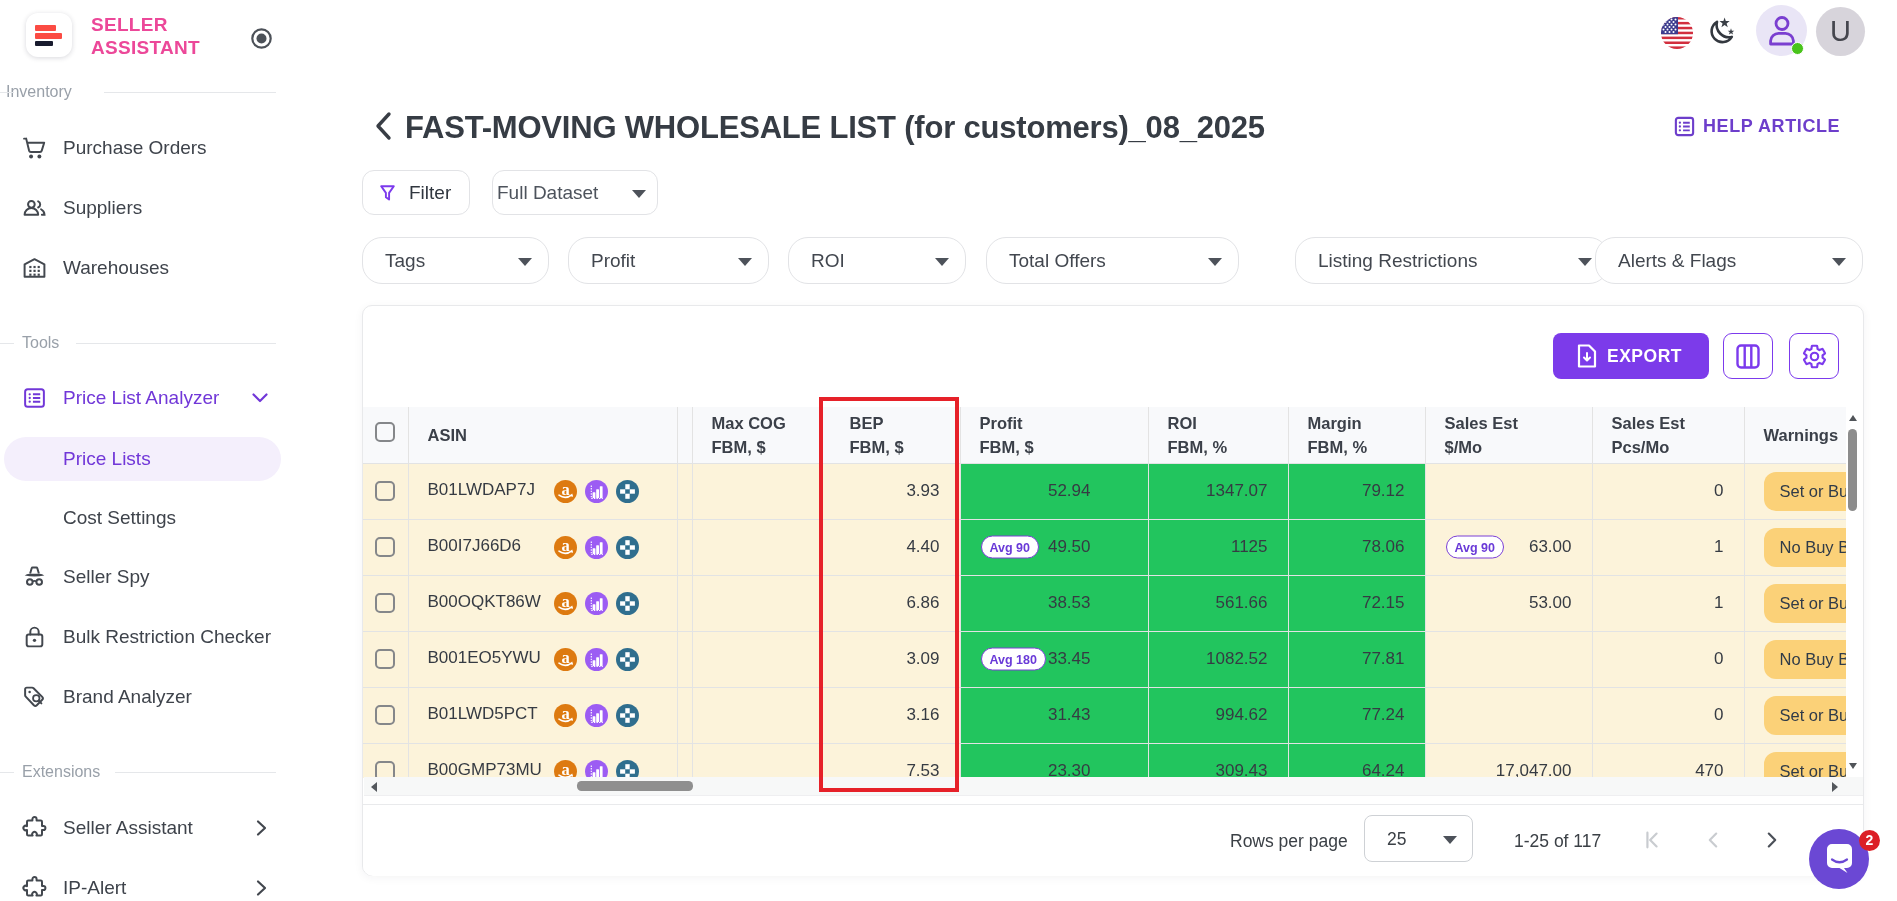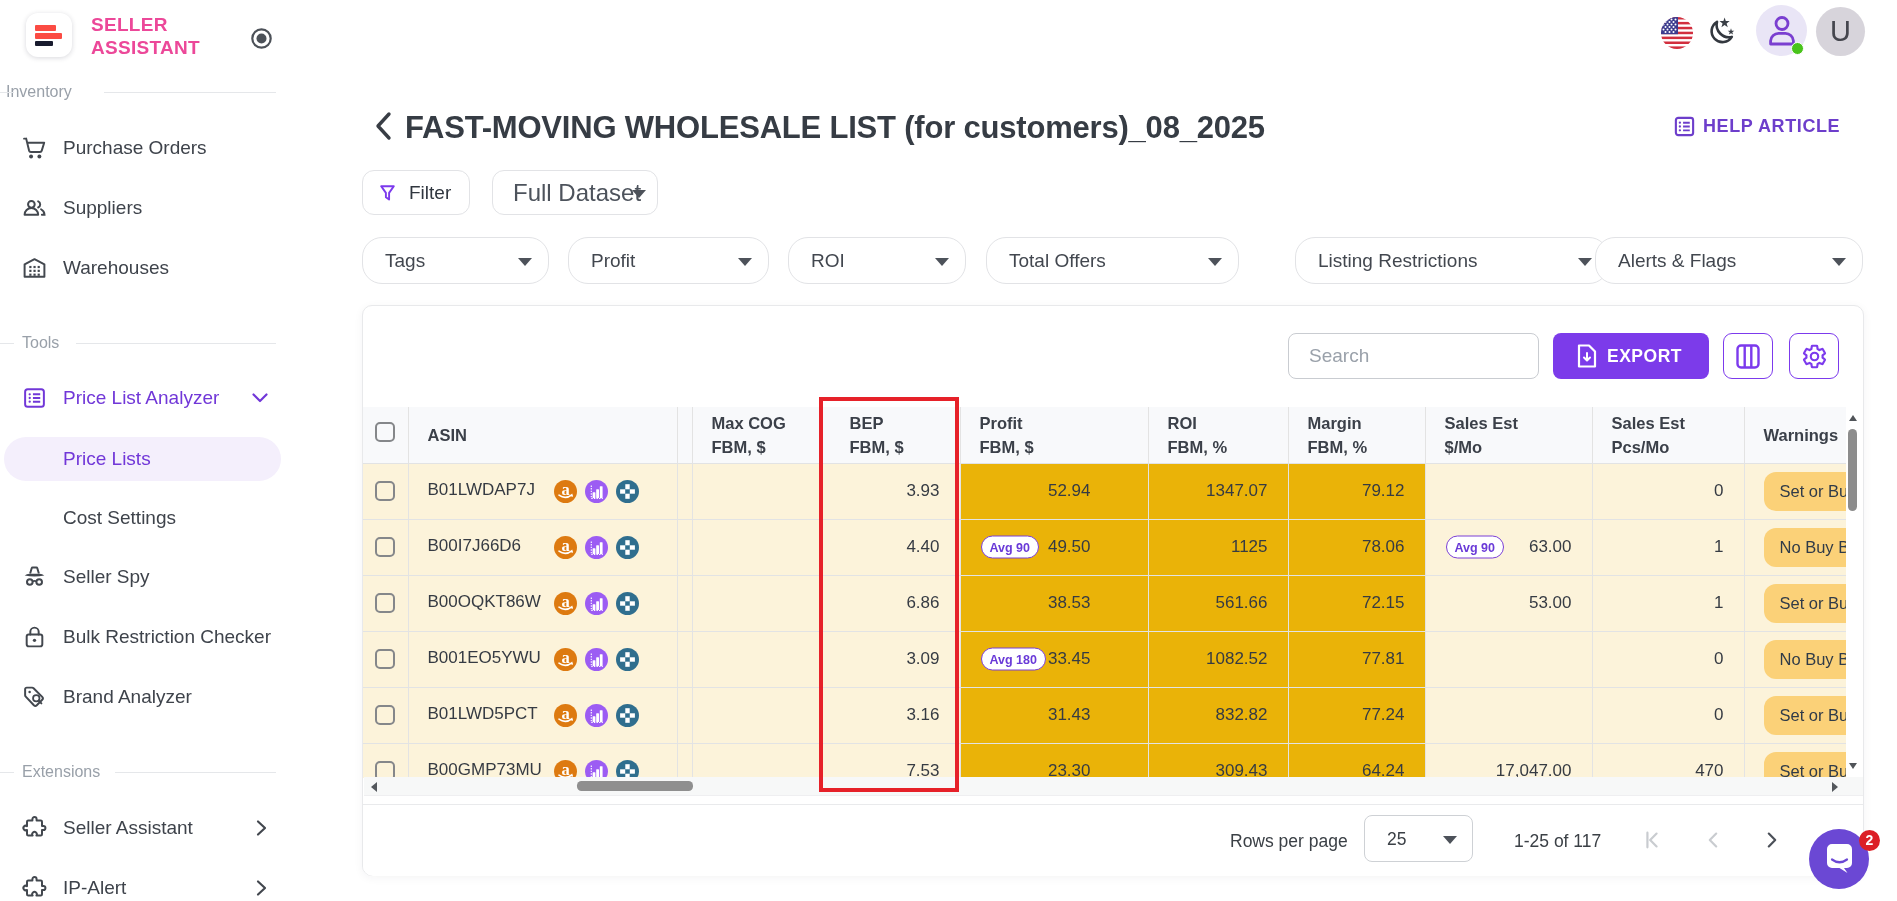--- a/index.html
+++ b/index.html
@@ -28,21 +28,21 @@
 .chip .car { position:absolute; right:16px; top:50%; margin-top:-3px; width:0; height:0; border-left:7px solid transparent; border-right:7px solid transparent; border-top:8px solid #4d525a; }
 
 #card { left:362px; top:305px; width:1502px; height:571px; border:1px solid #e8e9eb; border-radius:10px; background:#fff; box-shadow:0 2px 10px rgba(30,30,50,0.05); }
 
 #tablewrap { left:0px; top:101px; width:1484px; height:371px; overflow:hidden; }
 table { border-collapse:collapse; table-layout:fixed; width:1484px; }
 th, td { border-bottom:1px solid #e2e3e4; border-right:1px solid rgba(100,100,100,0.18); padding:0; font-size:17px; color:#363b43; overflow:hidden; white-space:nowrap; }
 thead th { background:#f8f9fb; height:56px; font-size:16.5px; font-weight:bold; color:#3b4049; text-align:left; padding-left:19px; line-height:24px; }
 tbody tr { height:56px; }
 td.cream { background:#fcf3da; }
-td.green { background:#eab308;margin-left:16px; }
+td.green { background:#22c55e;margin-left:16px; }
 td.num { text-align:right; padding-right:20px; }
 td.num { position:relative; }
 .avgpill { position:absolute; left:20px; top:50%; transform:translateY(-50%); display:inline-block; border:1.6px solid #7b3fd6; color:#6a3ad8; border-radius:13px; font-size:12.5px; font-weight:bold; padding:4px 8px 3px; background:#fff; white-space:nowrap; }
 .wchip { position:relative; left:19px; top:0; width:124px; height:39px; background:#fbd178; border-radius:12px; color:#303b48; font-size:16.5px; line-height:39px; padding-left:16px; }
 #redbox { left:819px; top:397px; width:140px; height:395px; border:4px solid #e62129; z-index:30; }
 .ckb { display:inline-block; width:20px; height:20px; border:2px solid #85878a; border-radius:5px; }
 th.cb, td.cb { text-align:center; padding-left:0 !important; vertical-align:middle; }
 td.cb .ckb { vertical-align:middle; }
 td.asin { padding-left:19px; }
 .acode { display:inline-block; width:126px; font-size:17px; color:#363b43; }
@@ -249,21 +249,21 @@
   <span style="position:absolute;left:30px;top:1px;font-size:18px;font-weight:bold;color:#6d3ecb;letter-spacing:.6px;white-space:nowrap;">HELP ARTICLE</span>
 </div>
 
 <div class="abs btn-outline" style="left:362px;top:170px;width:108px;height:45px;" id="filterbtn">
   <svg style="position:absolute;left:17px;top:14px" width="15" height="17" viewBox="0 0 15 17">
       <path d="M1.2 1.2 h12.6 l-4.7 6.7 v6.6 l-3.2 -2.2 v-4.4 Z" fill="none" stroke="#7c3aed" stroke-width="1.9" stroke-linejoin="round"></path>
     </svg>
   <span style="position:absolute;left:46px;top:50%;transform:translateY(-50%);font-size:19px;font-weight:normal;color:#30363f;">Filter</span>
 </div>
 <div class="abs btn-outline" style="left:492px;top:170px;width:166px;height:45px;" id="dsbtn">
-  <span style="position:absolute;left:20px;top:50%;transform:translateY(-50%);font-size:24px;color:#4d535c;white-space:nowrap;">Full Dataset</span>
+  <span style="position:absolute;left:4px;top:50%;transform:translateY(-50%);font-size:19px;color:#4d535c;white-space:nowrap;">Full Dataset</span>
   <span style="position:absolute;right:11px;top:50%;margin-top:-3px;width:0;height:0;border-left:7px solid transparent;border-right:7px solid transparent;border-top:8px solid #4d525a;"></span>
 </div>
 
 <div class="abs chip" style="left:362px;width:187px;">
     <span class="lbl">Tags</span>
     <span class="car"></span>
   </div>
 <div class="abs chip" style="left:568px;width:201px;">
     <span class="lbl">Profit</span>
     <span class="car"></span>
@@ -280,23 +280,20 @@
     <span class="lbl">Listing Restrictions</span>
     <span class="car"></span>
   </div>
 <div class="abs chip" style="left:1595px;width:268px;">
     <span class="lbl">Alerts &amp; Flags</span>
     <span class="car"></span>
   </div>
 
 <div class="abs" id="card">
   <div class="abs" id="toolbar" style="left:0;top:0;width:1500px;height:100px;">
-    <div style="position:absolute;left:925px;top:27px;width:251px;height:46px;border:1px solid #c9ccd1;border-radius:8px;">
-        <span style="position:absolute;left:20px;top:50%;transform:translateY(-50%);font-size:19px;color:#9aa1aa;">Search</span>
-      </div>
     <div style="position:absolute;left:1190px;top:27px;width:156px;height:46px;border-radius:8px;background:#7c3bea;">
       <svg style="position:absolute;left:24px;top:11px" width="20" height="24" viewBox="0 0 20 24">
           <path d="M2 1.5 h10 l6 6 V22.5 H2 Z" fill="none" stroke="#fff" stroke-width="2.2" stroke-linejoin="round"></path>
           <path d="M10 9 v7 M7 13.5 l3 3 l3 -3" fill="none" stroke="#fff" stroke-width="2" stroke-linecap="round" stroke-linejoin="round"></path>
         </svg>
       <span style="position:absolute;left:54px;top:50%;transform:translateY(-50%);font-size:17.5px;font-weight:bold;color:#fff;letter-spacing:.5px;">EXPORT</span>
     </div>
     <div style="position:absolute;left:1360px;top:27px;width:50px;height:46px;border:1.5px solid #7c3aed;border-radius:9px;">
       <svg style="position:absolute;left:12px;top:10px" width="24" height="25" viewBox="0 0 24 25">
           <rect x="1.5" y="1.5" width="21" height="22" rx="3.5" fill="none" stroke="#7c3aed" stroke-width="2.4"></rect>
@@ -496,21 +493,21 @@
                     <rect x="9.3" y="4.2" width="4.4" height="5.1"></rect>
                     <rect x="9.3" y="13.7" width="4.4" height="5.1"></rect>
                     <rect x="4.1" y="9.3" width="5.1" height="4.4"></rect>
                     <rect x="13.8" y="9.3" width="5.1" height="4.4"></rect>
                   </g>
                 </svg></span></td>
             <td class="cream"></td>
             <td class="cream"></td>
             <td class="cream num">3.16</td>
             <td class="green num prof">31.43</td>
-            <td class="green num">832.82</td>
+            <td class="green num">994.62</td>
             <td class="green num">77.24</td>
             <td class="cream num"></td>
             <td class="cream num">0</td>
             <td class="cream">
               <div class="wchip">Set or Buy</div>
             </td>
           </tr>
         <tr>
             <td class="cream cb"><span class="ckb"></span></td>
             <td class="cream asin"><span class="acode">B00GMP73MU</span><span class="ic ic-az"><svg width="23" height="23" viewBox="0 0 23 23">

